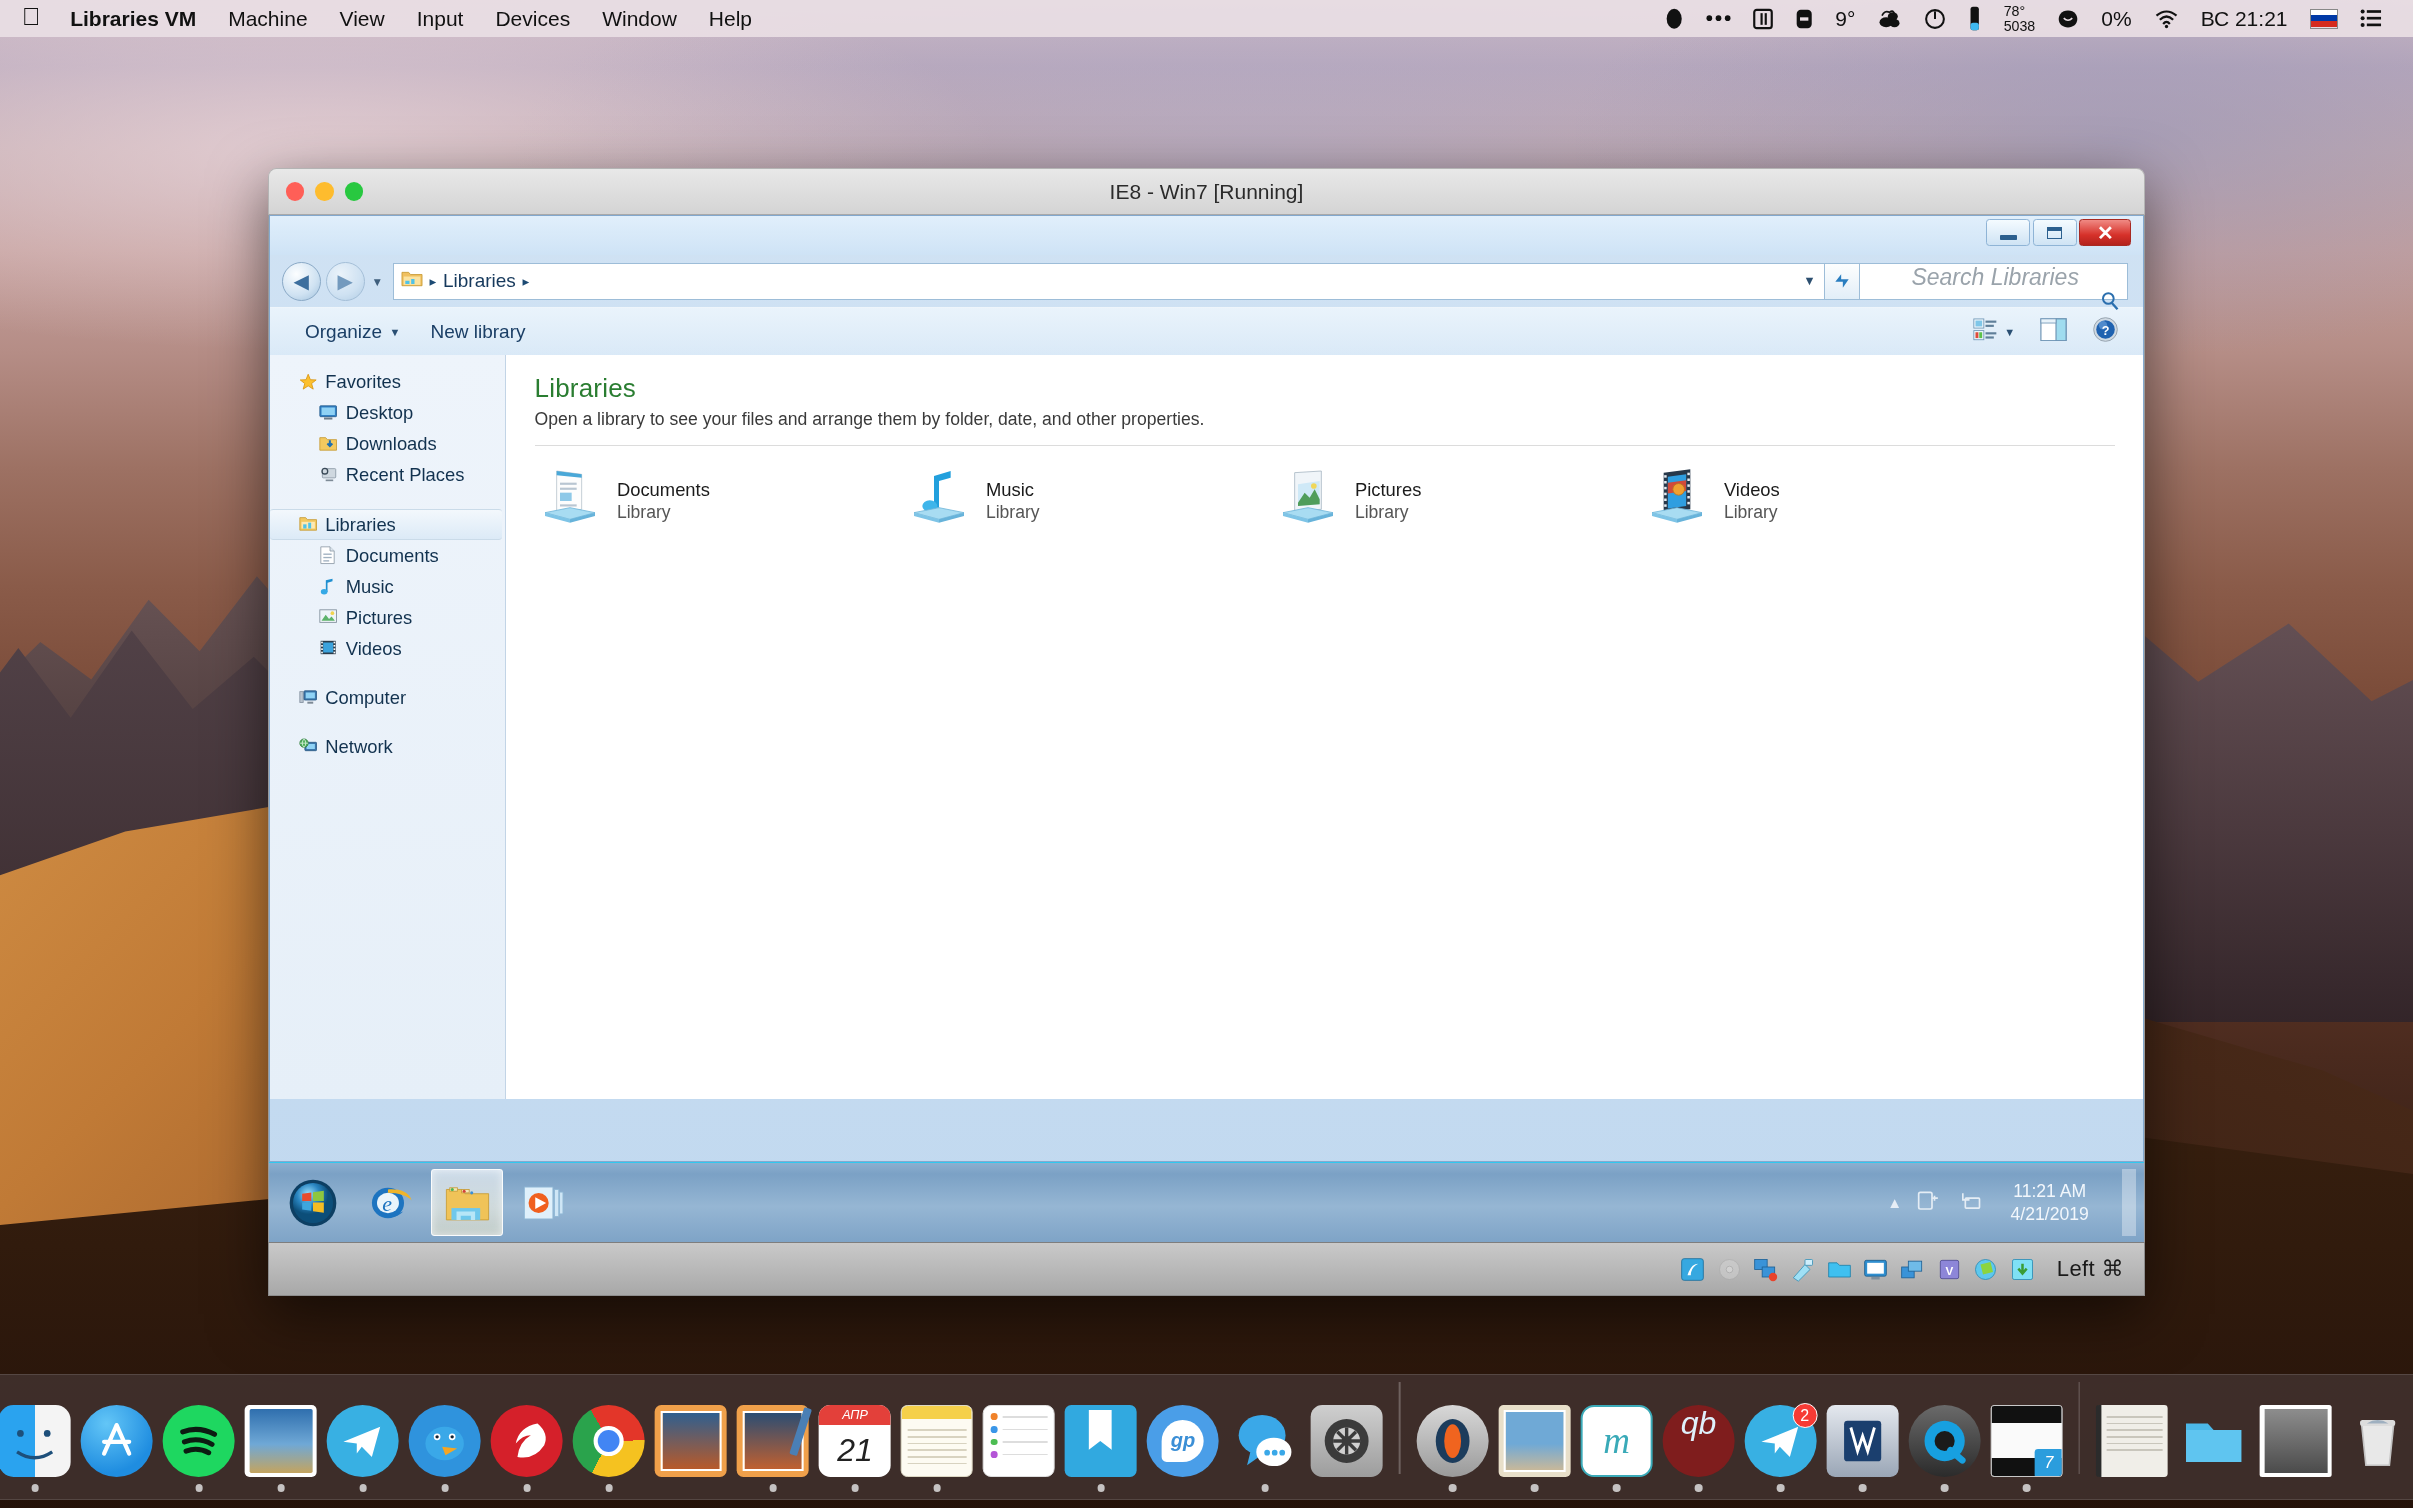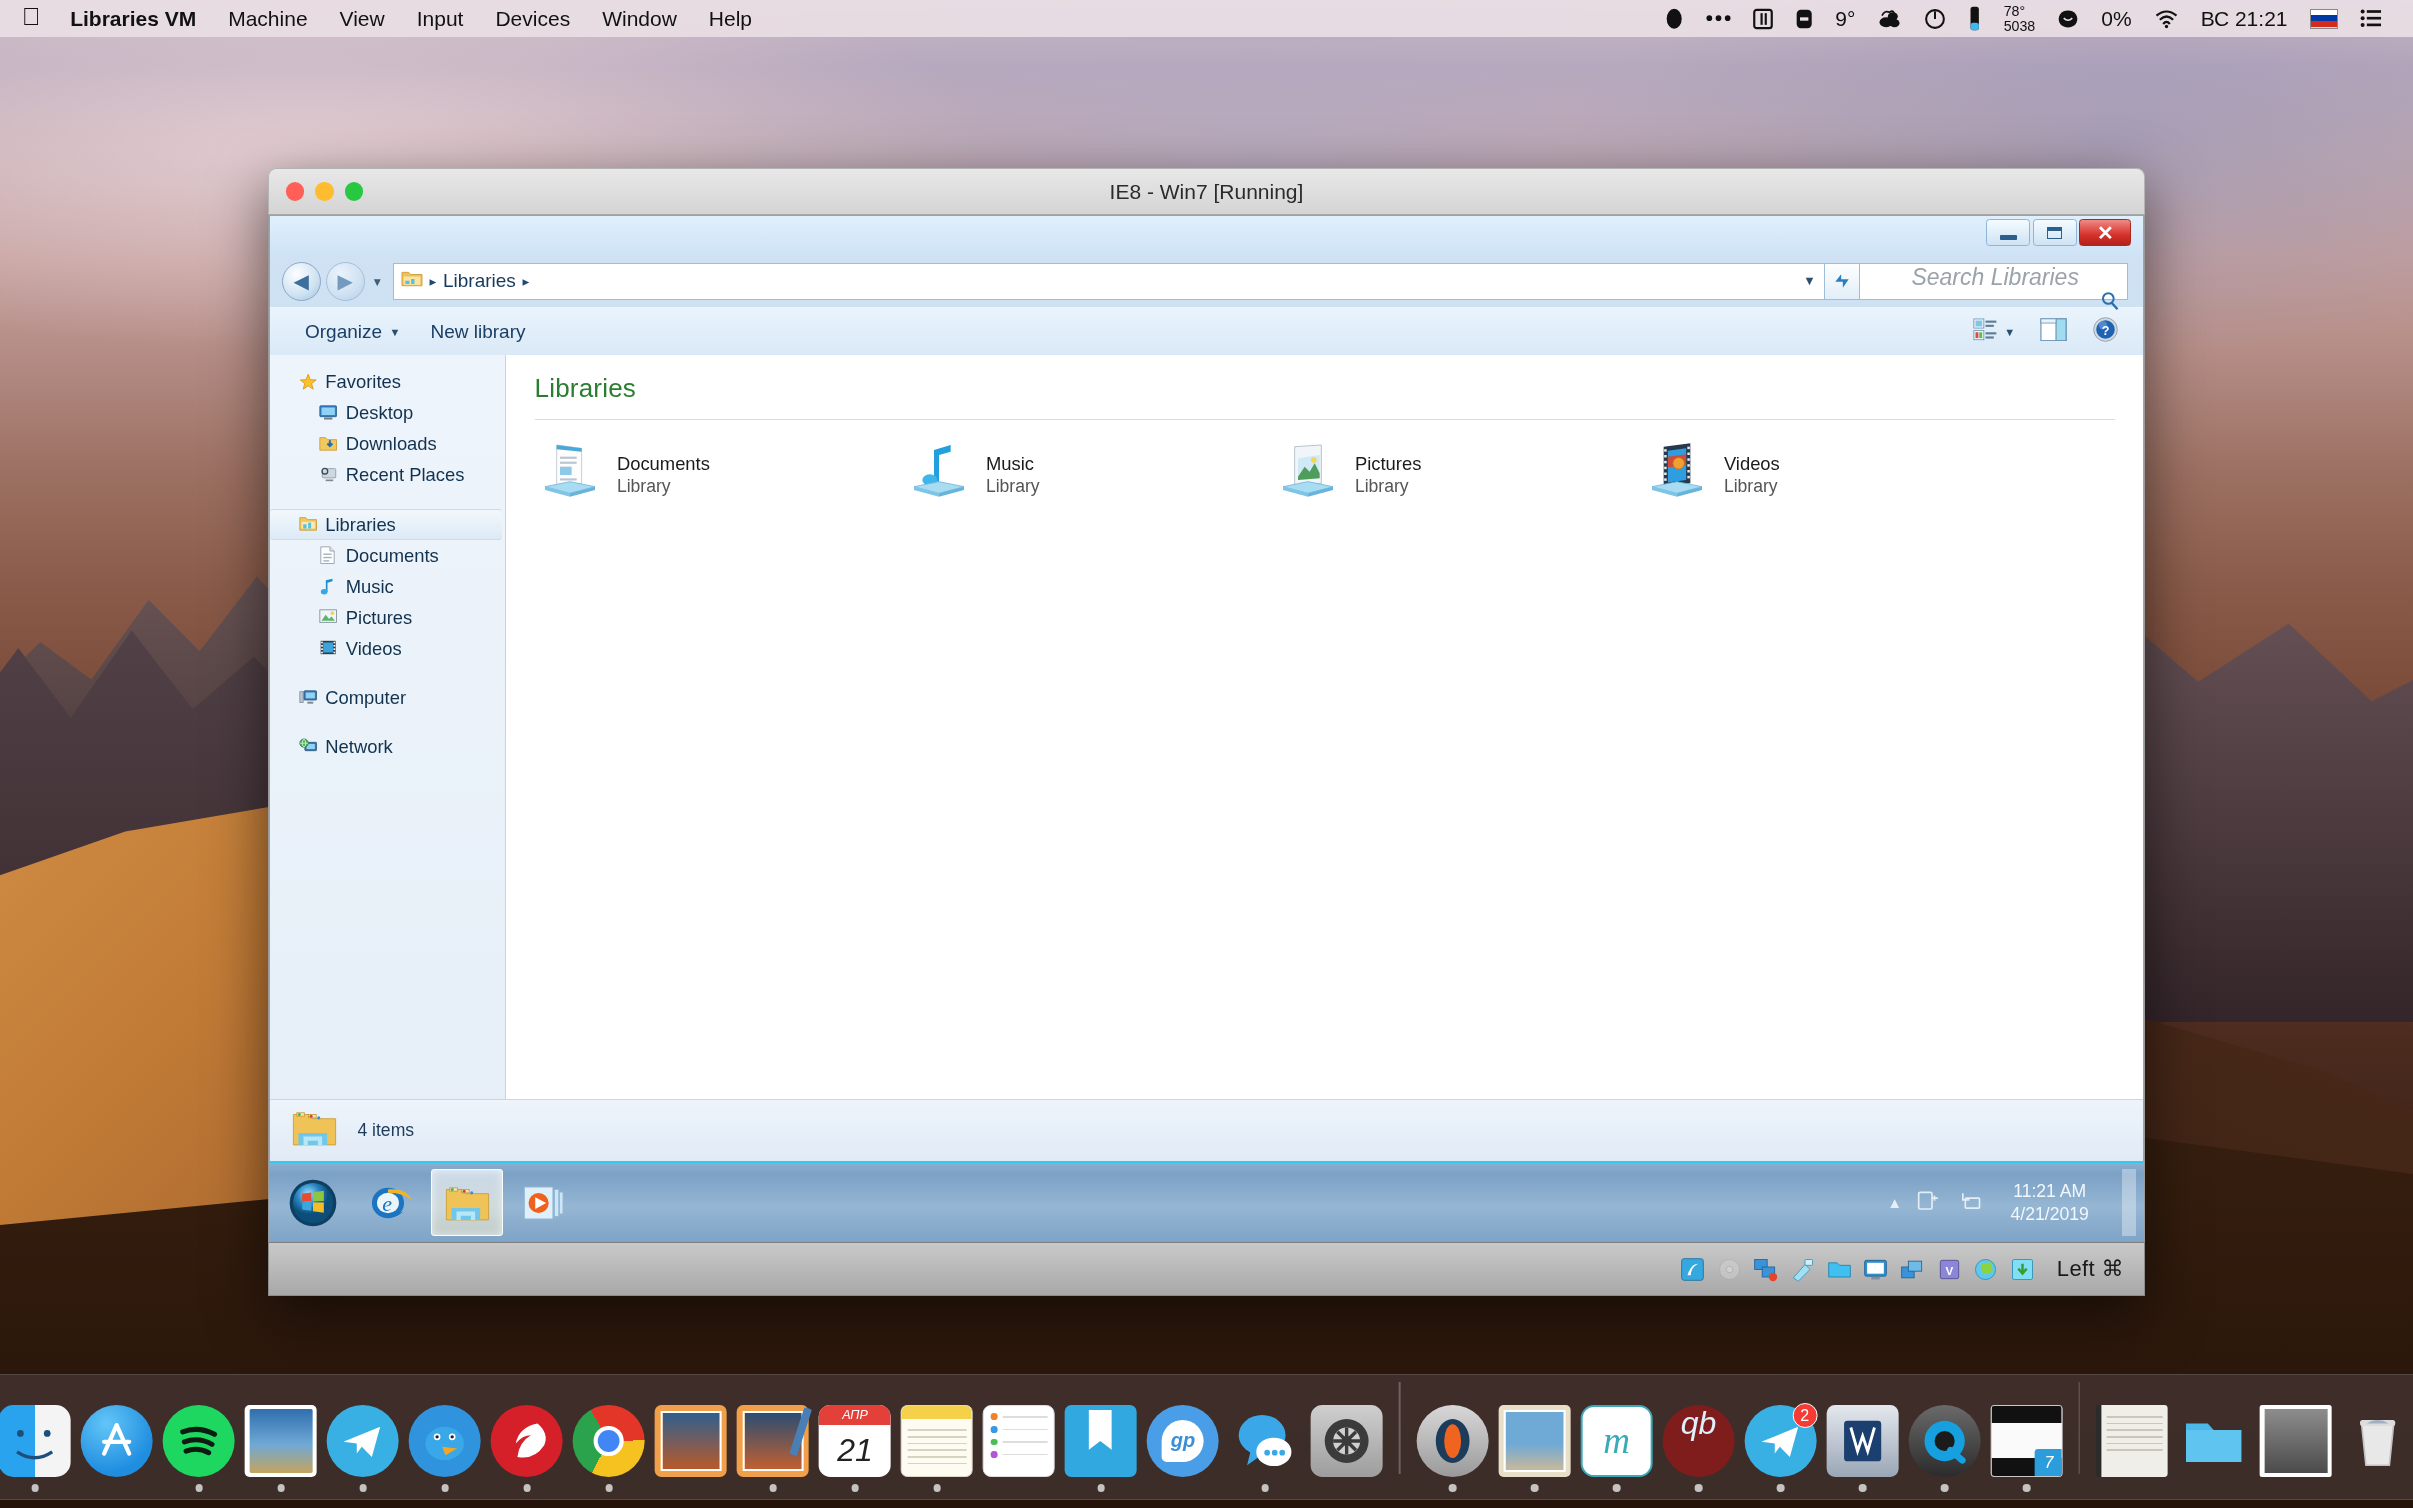--- a/index.html
+++ b/index.html
@@ -670,20 +670,21 @@
                     <circle cx="6" cy="6" r="5" fill="#4eae5a" stroke="#2f7d3c"></circle>
                     <path d="M1 6 h10 M6 1 a7 7 0 0 1 0 10 a7 7 0 0 1 0 -10" fill="none" stroke="#d9f2dd" stroke-width="1"></path>
                   </svg>
               </span>
               <span>Network</span>
             </div>
           </div>
 
           <div id="content-pane">
             <div id="lib-title">Libraries</div>
+            <div id="lib-sub">Open a library to see your files and arrange them by folder, date, and other properties.</div>
             <div id="lib-divider"></div>
 
             <div id="lib-grid">
 
               <div class="lib-item">
                 <span>
                   <svg width="64" height="60" viewBox="0 0 76 72">
                     <path d="M22 6 L52 10 L52 52 L22 56 Z" fill="#fdfdfd" stroke="#b8c4cd"></path>
                     <path d="M22 6 L52 10 L52 14 L22 11 Z" fill="#4aa8d8"></path>
                     <rect x="26" y="20" width="20" height="2.6" fill="#b9c6d2"></rect>
@@ -764,35 +765,20 @@
                 <span class="lib-label">
                   <span class="lib-name" style="display:block">Videos</span>
                   <span class="lib-kind" style="display:block">Library</span>
                 </span>
               </div>
 
             </div>
           </div>
         </div>
 
-        <div id="exp-status">
-          <span>
-            <svg width="49" height="44" viewBox="0 0 58 52">
-              <path d="M4 10 h18 l4 5 H54 V46 H4 Z" fill="#f0c358" stroke="#c79b33"></path>
-              <rect x="8" y="8" width="9" height="4" fill="#f6e7b8" stroke="#c79b33"></rect>
-              <rect x="22" y="10" width="9" height="4" fill="#f6e7b8" stroke="#c79b33"></rect>
-              <circle cx="11" cy="10" r="1.8" fill="#4ab551"></circle>
-                <circle cx="25" cy="12" r="1.8" fill="#d3403a"></circle>
-                <circle cx="34" cy="14" r="1.8" fill="#3b8fd6"></circle>
-              <path d="M10 32 h34 v14 H10 Z" fill="#6fc8ec"></path>
-              <path d="M16 36 h22 v10 h-5 v-5 h-12 v5 h-5 Z" fill="#b7e6f7"></path>
-            </svg>
-          </span>
-          <span>4 items</span>
-        </div>
 
       </div>
 
       <div id="taskbar">
         <div class="tb-btn">
           <svg width="50" height="50" viewBox="0 0 60 60">
             <circle cx="30" cy="30" r="28" fill="#0d3f63"></circle>
             <circle cx="30" cy="30" r="24" fill="url(#g1)"></circle>
             <defs>
                 <radialGradient id="g1" cx="38%" cy="28%">

